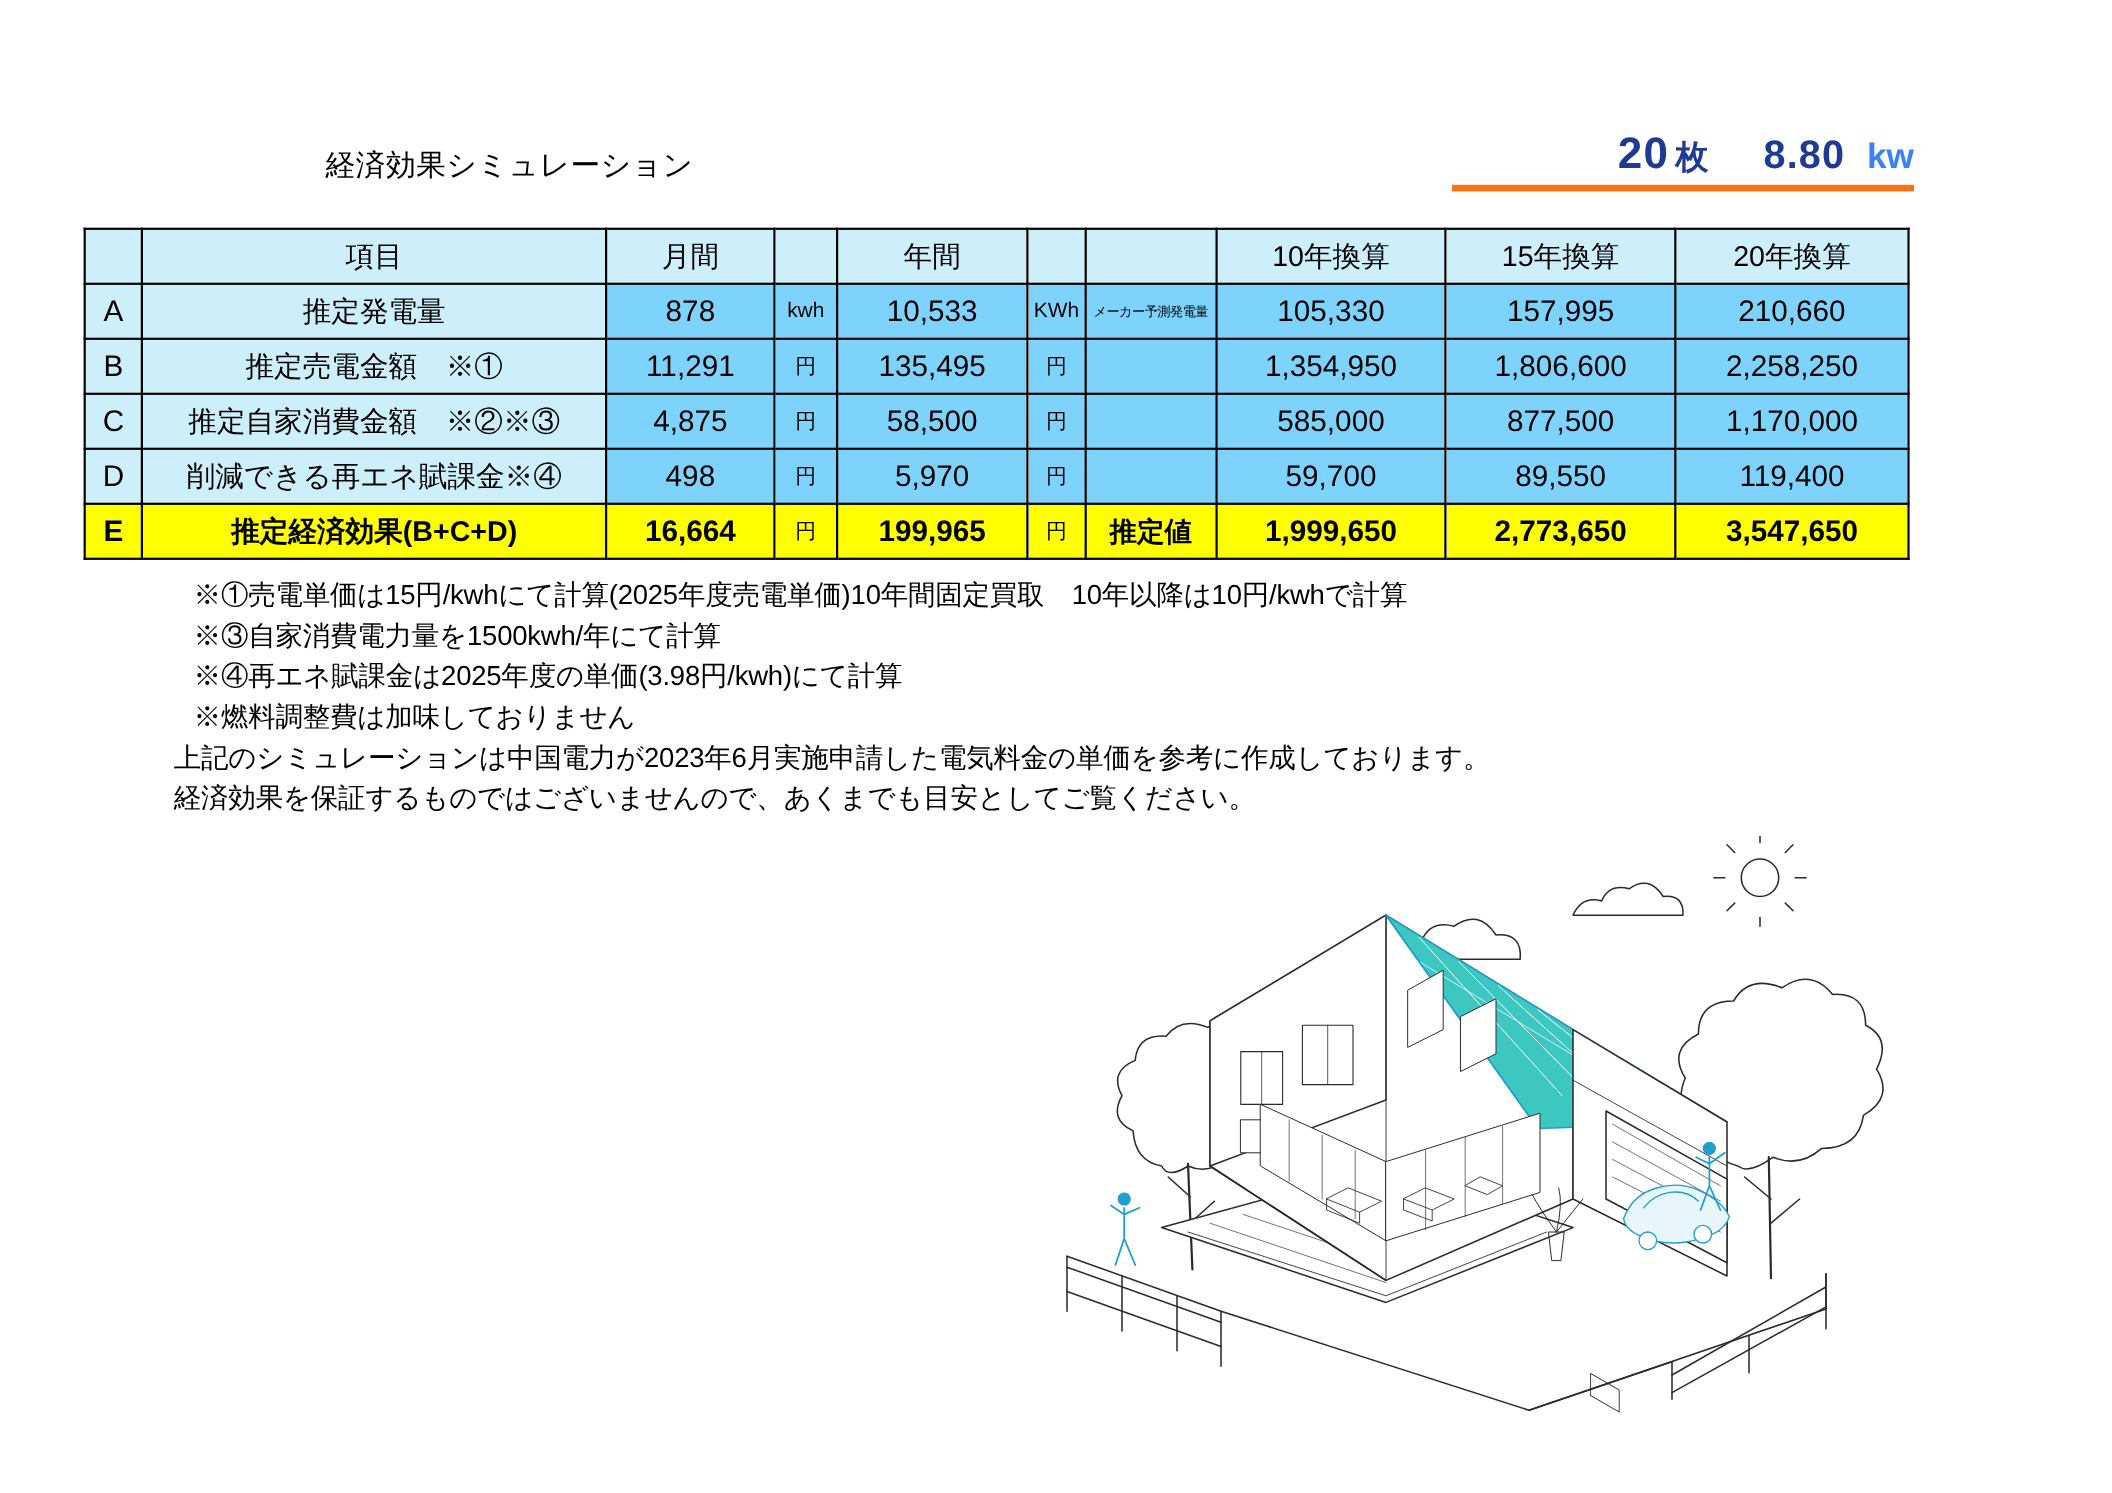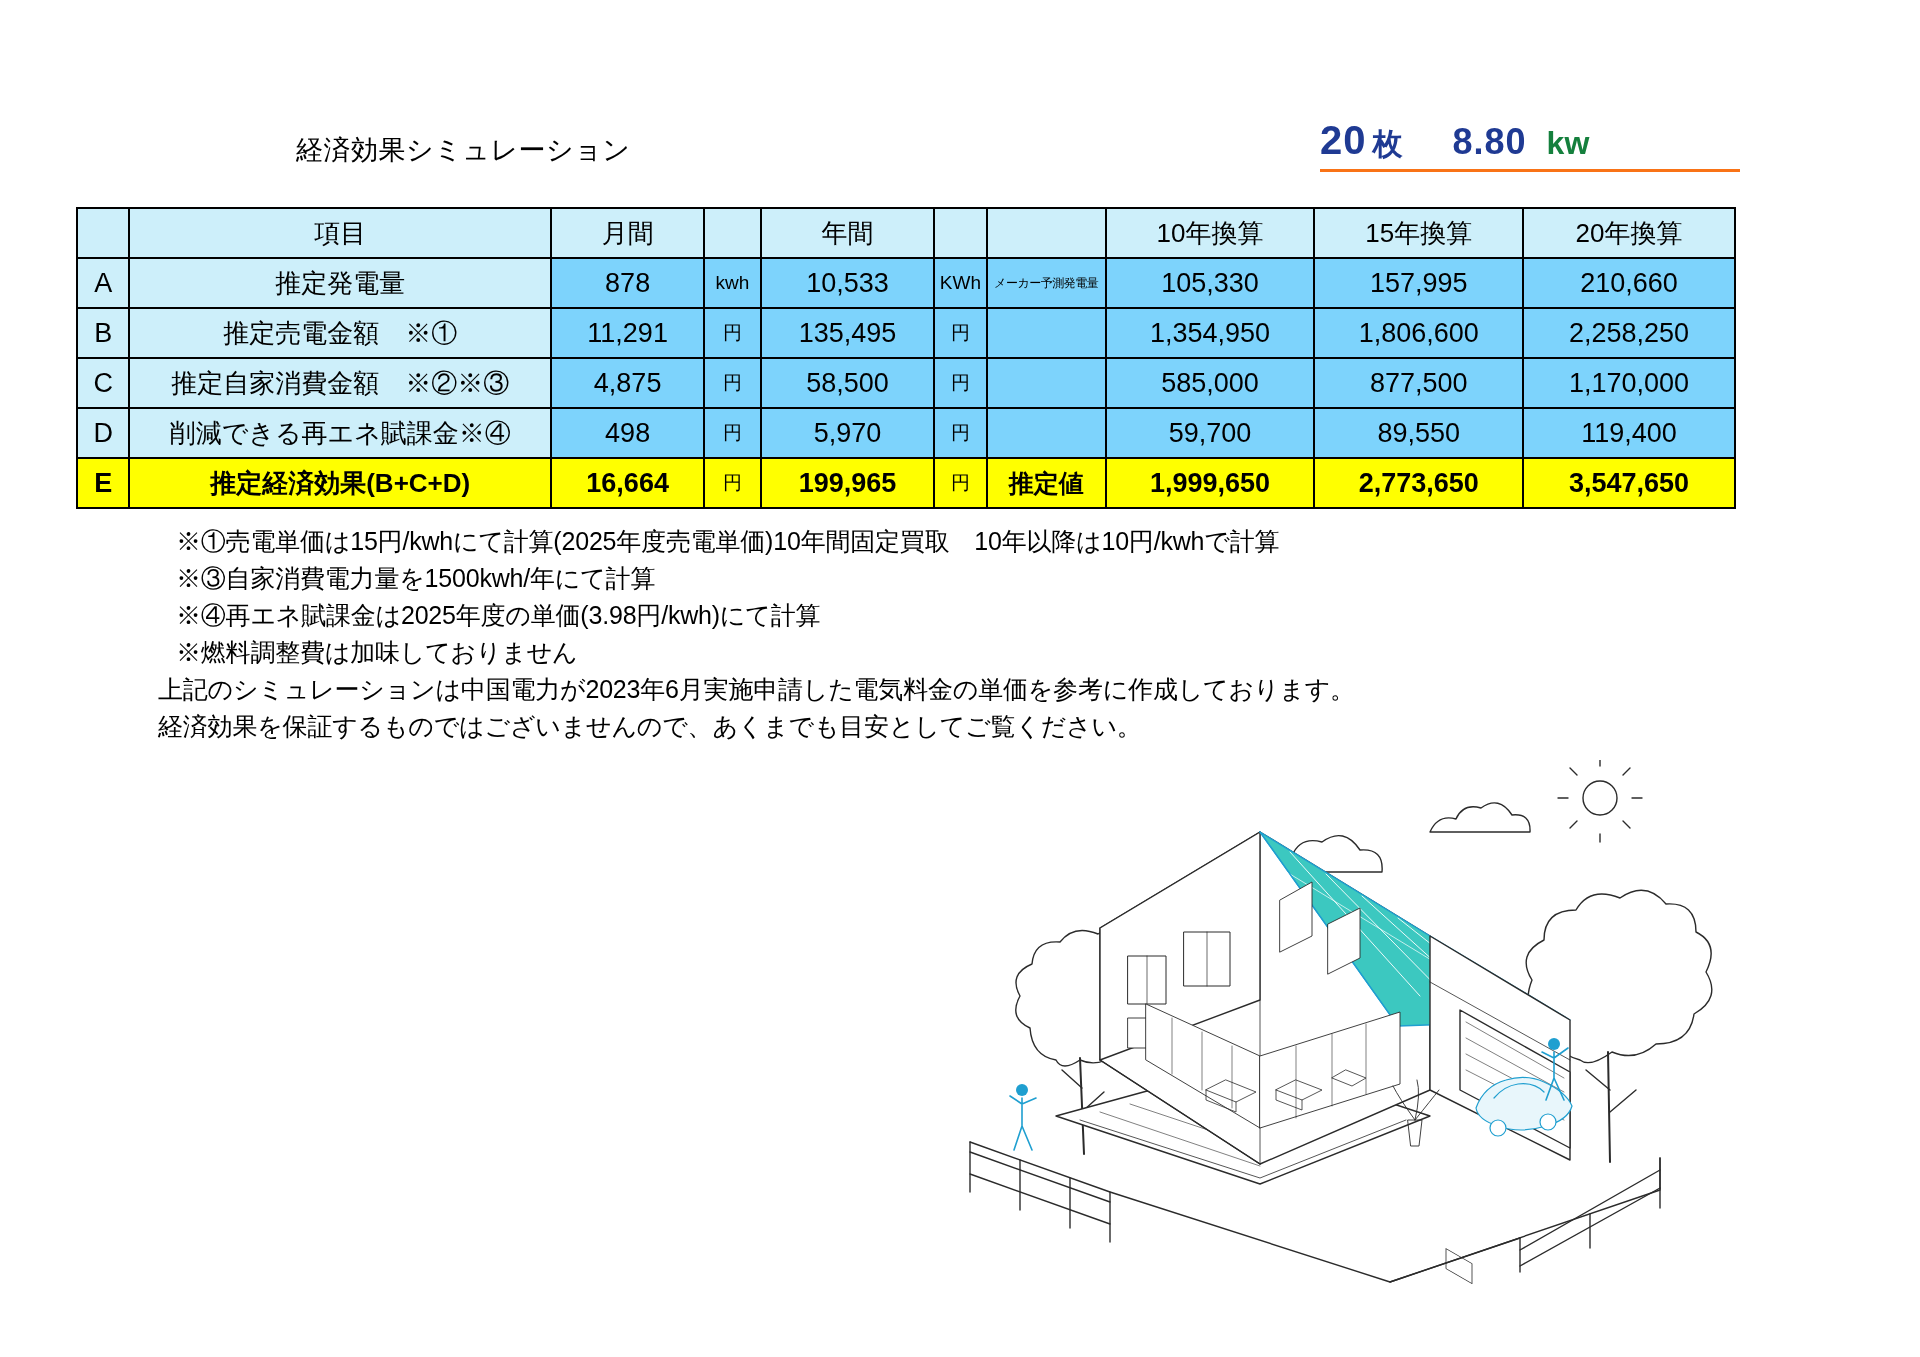--- a/index.html
+++ b/index.html
@@ -23,25 +23,25 @@
     top: 132px;
     font-size: 27px;
     letter-spacing: 0.5px;
     white-space: nowrap;
   }
   #capacity-block {
     position: absolute;
     left: 1320px;
     top: 118px;
     width: 420px;
-    border-bottom: 3px solid #f97316;
+    border-bottom: 6px solid #f97316;
     padding-bottom: 4px;
     display: flex;
     align-items: baseline;
-    justify-content: flex-start;
+    justify-content: flex-end;
     gap: 6px;
   }
   #capacity-block .panel-count {
     font-size: 40px;
     font-weight: bold;
     color: #1f3a93;
     letter-spacing: 1px;
   }
   #capacity-block .panel-unit {
     font-size: 30px;
@@ -51,21 +51,21 @@
   }
   #capacity-block .kw-value {
     font-size: 36px;
     font-weight: bold;
     color: #1f3a93;
     letter-spacing: 1px;
   }
   #capacity-block .kw-unit {
     font-size: 32px;
     font-weight: bold;
-    color: #15803d;
+    color: #3b82f6;
     margin-left: 14px;
   }
 
   
   #sim-table {
     position: absolute;
     left: 76px;
     top: 207px;
     width: 1660px;
     border-collapse: collapse;

